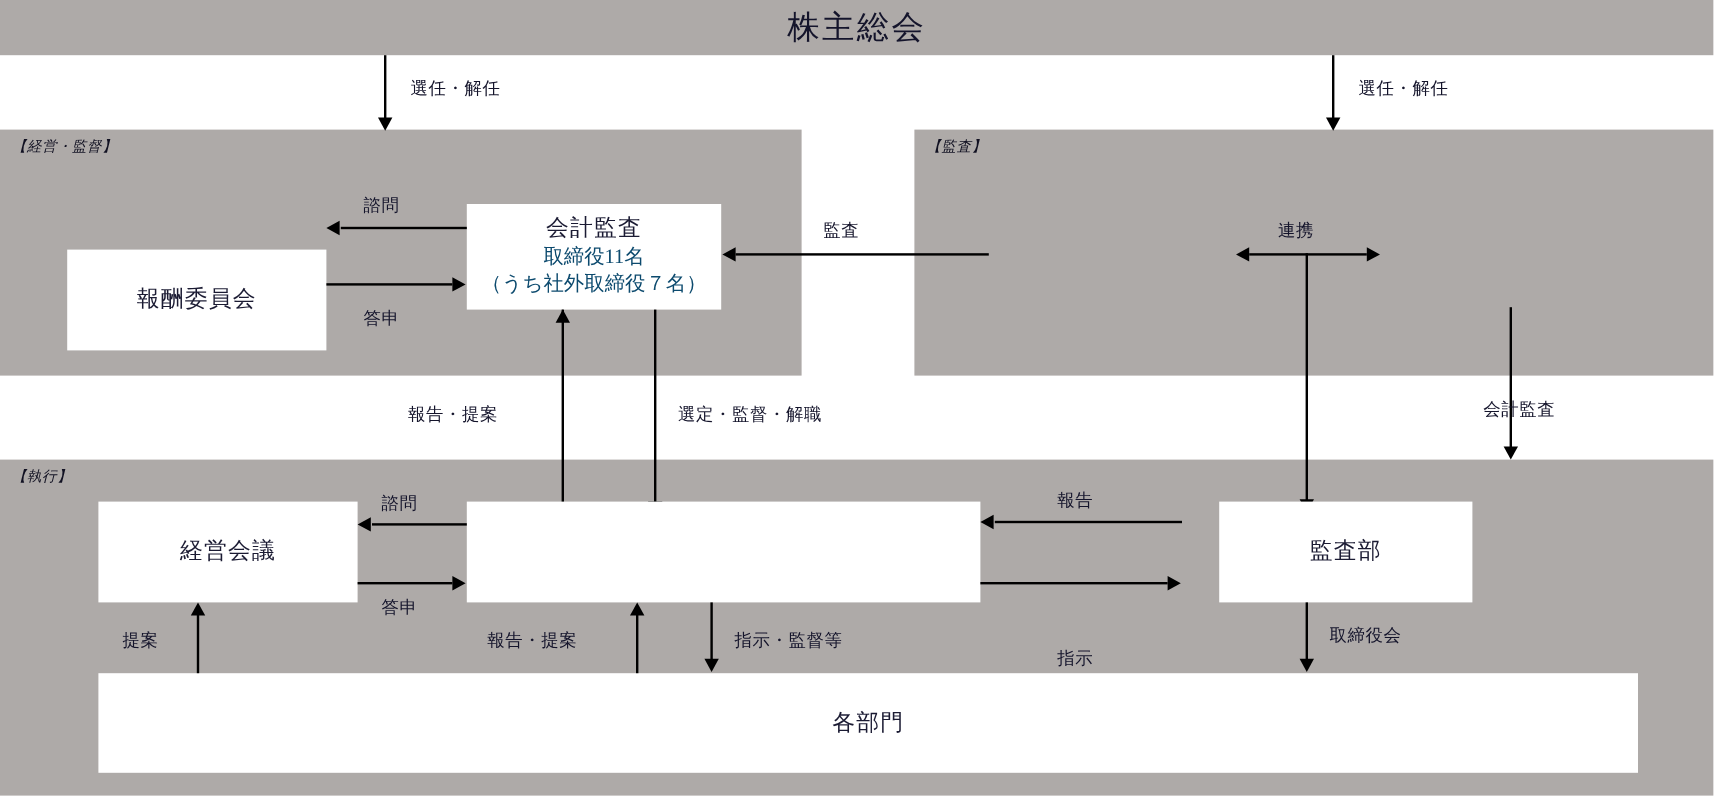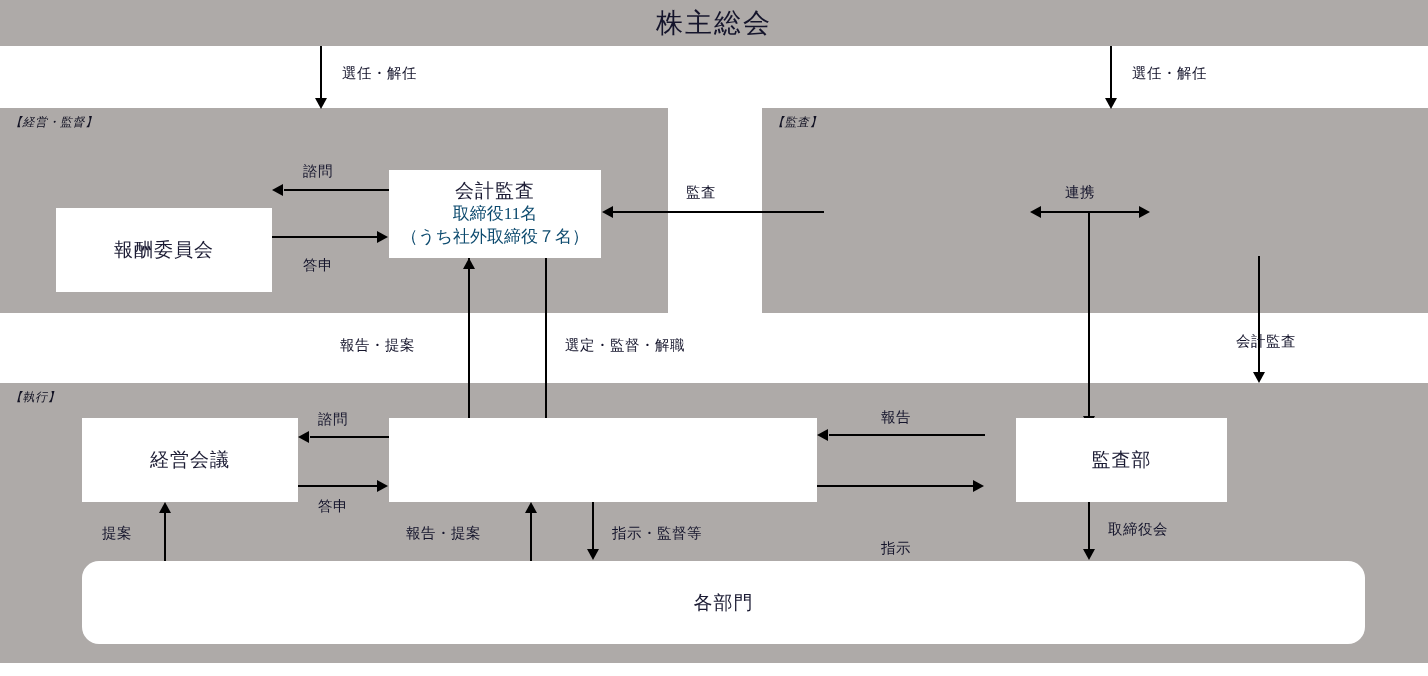--- a/index.html
+++ b/index.html
@@ -103,21 +103,21 @@
     <div class="t1">経営会議</div>
   </div>
 
   <div class="box" style="left:389px;top:418px;width:428px;height:84px;">
   </div>
 
   <div class="box" style="left:985px;top:418px;width:211px;height:84px;margin-left:31px;">
     <div class="t1">監査部</div>
   </div>
 
-  <div class="box" style="left:82px;top:561px;width:1283px;height:83px;border-radius:17px;">
+  <div class="box" style="left:82px;top:561px;width:1283px;height:83px;">
     <div class="t1">各部門</div>
   </div>
 
   <div class="ln h" style="left:310px;top:436px;width:79px;"></div>
   <div class="ah left" style="left:298px;top:431px;"></div>
   <div class="lbl" style="left:318px;top:410px;">諮問</div>
 
   <div class="ln h" style="left:298px;top:485px;width:79px;"></div>
   <div class="ah right" style="left:377px;top:480px;"></div>
   <div class="lbl" style="left:318px;top:497px;">答申</div>

